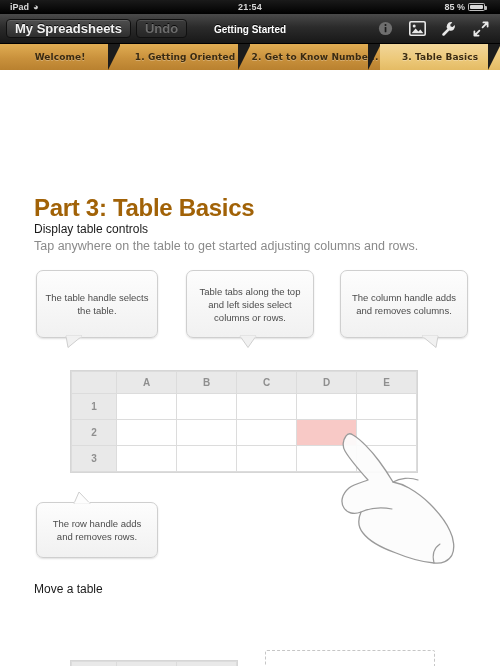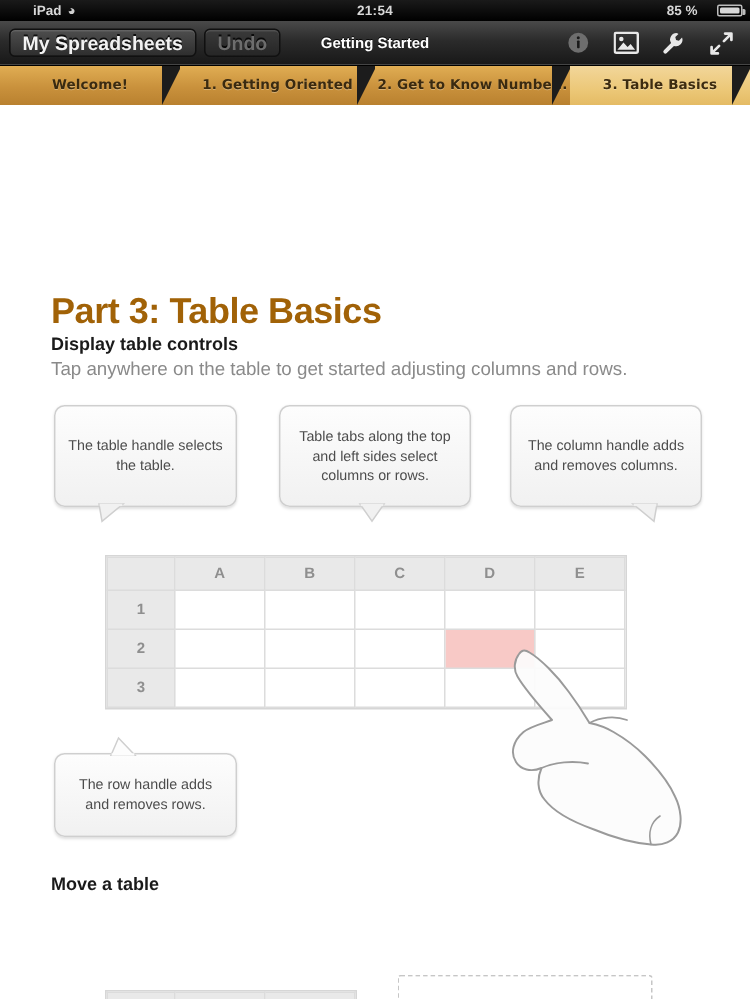--- a/index.html
+++ b/index.html
@@ -13,28 +13,28 @@
 
   
   .status-bar{
     position:relative;
     height:14px; width:500px;
     background:linear-gradient(180deg,#1a1a1a 0%,#000000 100%);
     color:#d8d8d8;
     font-size:9px; font-weight:bold;
     display:flex; align-items:center;
   }
-  .status-left{ display:flex; align-items:center; gap:4px; padding-left:22px; }
+  .status-left{ display:flex; align-items:center; gap:4px; padding-left:10px; }
   .status-center{
     position:absolute; left:0; right:0; top:0; height:14px;
     display:flex; align-items:center; justify-content:center;
     font-weight:bold; letter-spacing:.2px;
   }
   .status-right{
-    margin-left:auto; display:flex; align-items:center; gap:13px; padding-right:5px;
+    margin-left:auto; display:flex; align-items:center; gap:3px; padding-right:15px;
   }
   .wifi-glyph{ display:inline-block; font-size:9px; line-height:1; color:#d0d0d0; }
   .batt{
     width:17px; height:8px; border:1px solid #bdbdbd; border-radius:1.5px;
     position:relative; display:inline-block;
   }
   .batt::after{
     content:""; position:absolute; right:-3px; top:2px;
     width:2px; height:4px; background:#bdbdbd; border-radius:0 1px 1px 0;
   }
@@ -112,21 +112,21 @@
     overflow:hidden;
   }
   .page-title{
     position:absolute; left:34px; top:98px;
     font-size:24px; font-weight:bold; color:#a16207;
     letter-spacing:-.3px;
     margin-top:26px;
   }
   .subhead{
     position:absolute; left:34px;
-    font-size:12px; font-weight:bold; color:#1a1a1a;
+    font-size:12px; font-weight:normal; color:#1a1a1a;
   }
   .bodytext{
     position:absolute; left:34px;
     font-size:12.5px; color:#8a8a8a; line-height:17px;
   }
   .sec1-sub{ top:152px; }
   .sec1-body{ top:168px; width:440px; }
   .sec2-sub{ top:512px; }
   .sec2-body{ top:529px; width:440px; }
 

